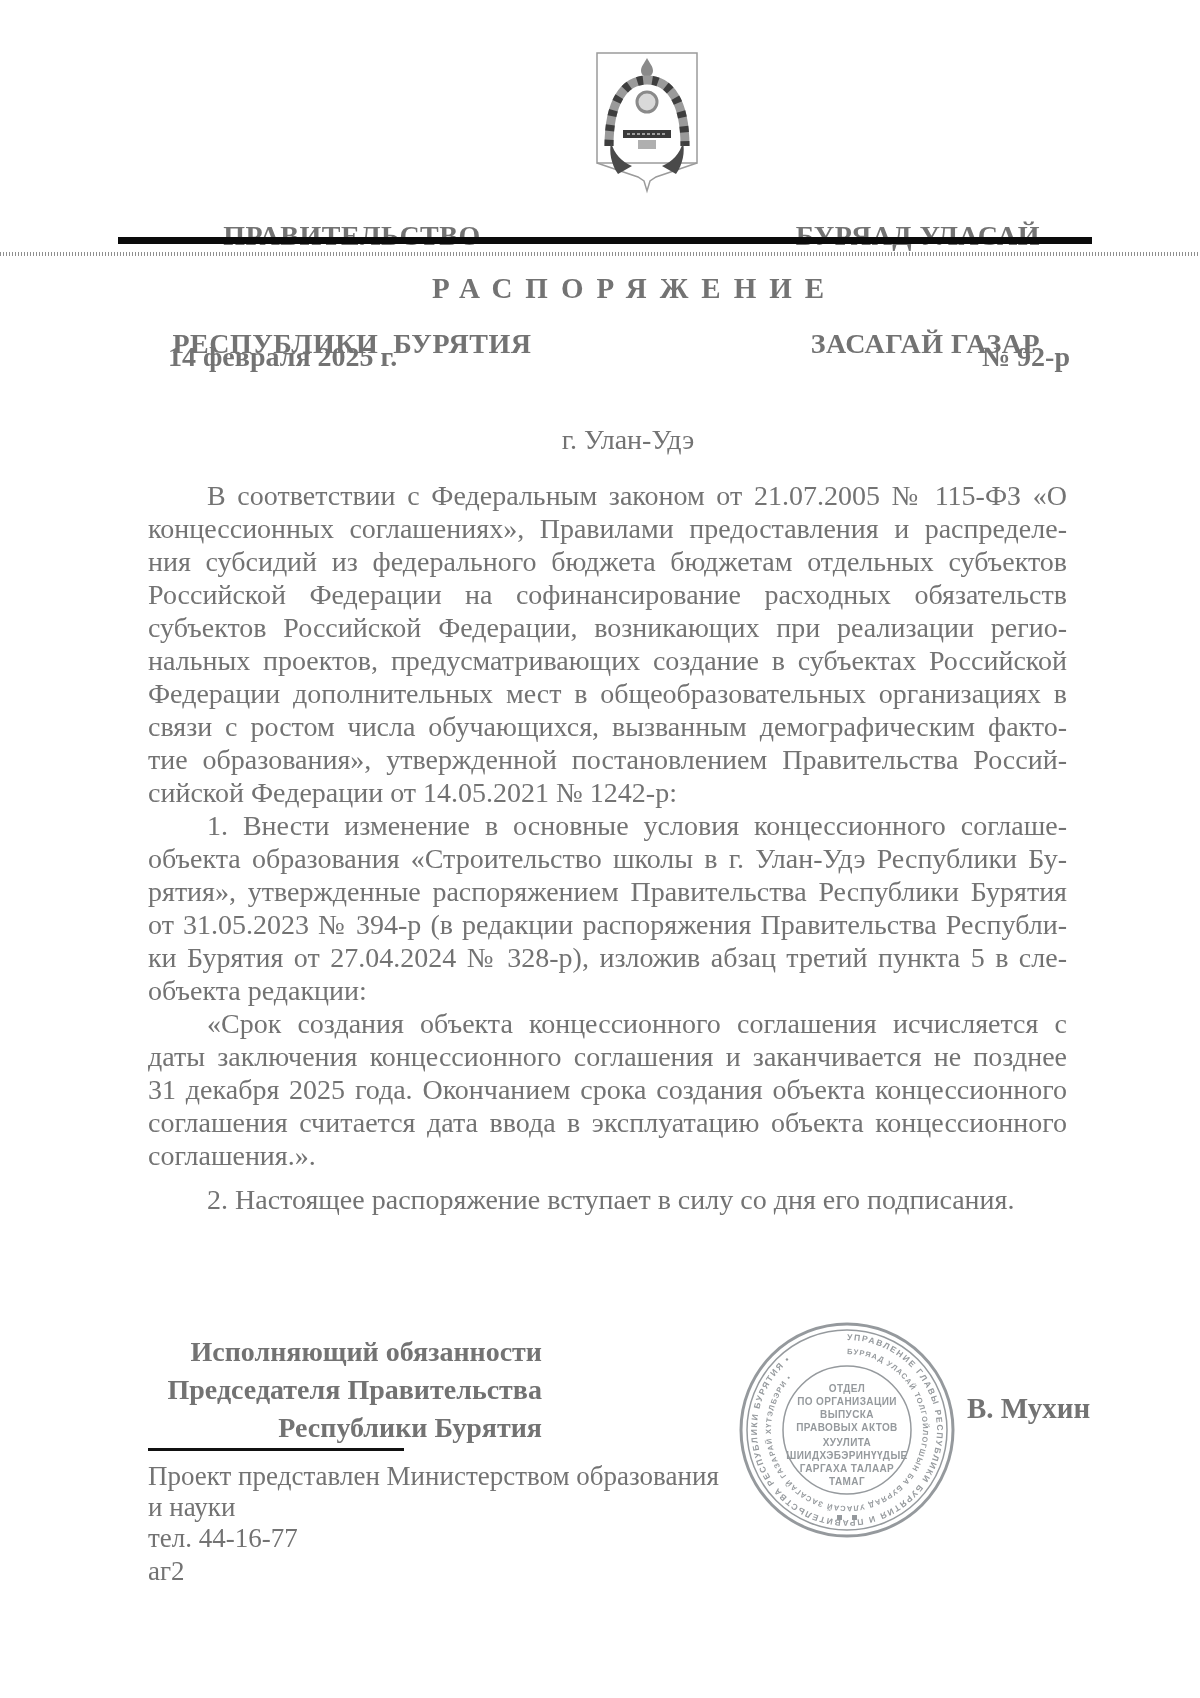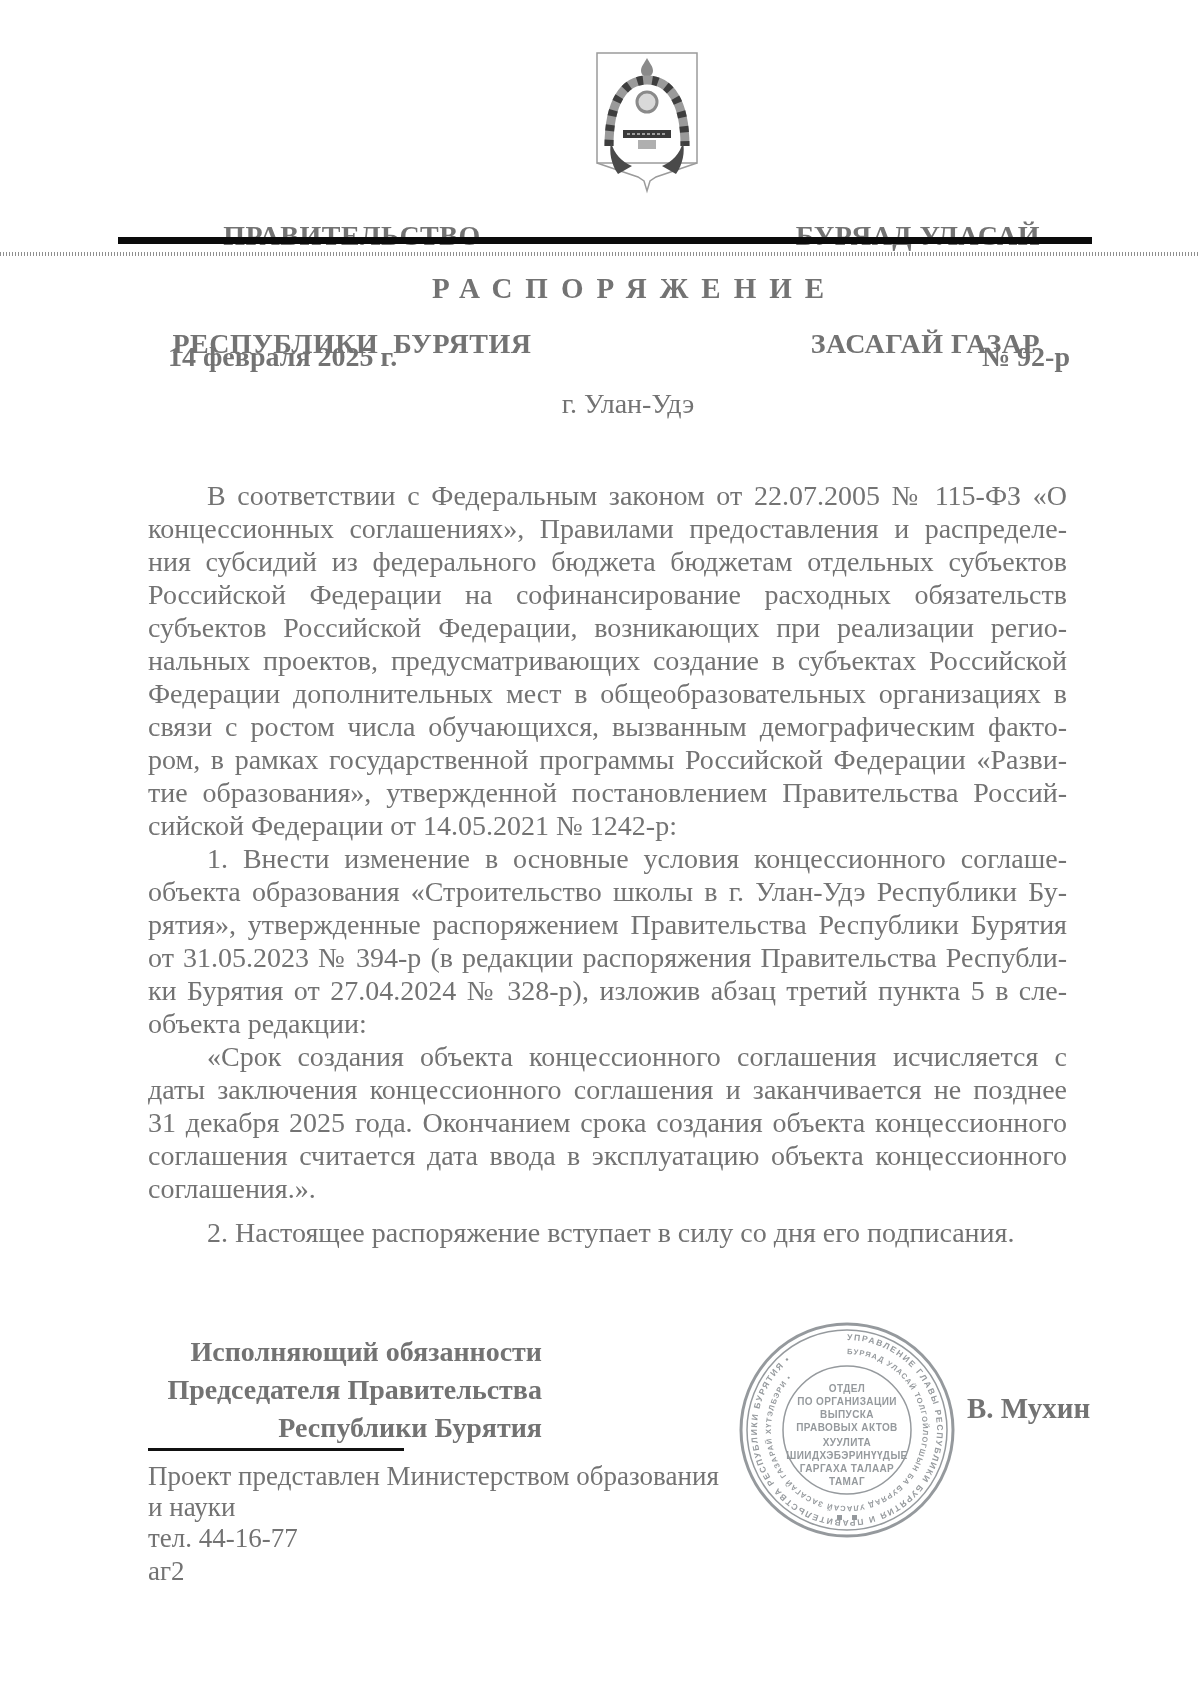--- a/index.html
+++ b/index.html
@@ -27,21 +27,21 @@
     background:repeating-linear-gradient(90deg,#8f8f8f 0 1px,#ffffff 1px 3px);
   }
   
   .doc-title{
     position:absolute;left:58px;top:272px;width:1140px;
     text-align:center;font-weight:bold;font-size:29px;
     letter-spacing:13px;text-indent:13px;
   }
   .doc-date{position:absolute;left:168px;top:341px;font-weight:bold;font-size:28px;}
   .doc-number{position:absolute;right:130px;top:341px;font-weight:bold;font-size:28px;}
-  .doc-place{position:absolute;left:58px;top:388px;width:1140px;text-align:center;font-size:28px;}
+  .doc-place{position:absolute;left:58px;top:424px;width:1140px;text-align:center;font-size:28px;}
   
   .body-text{
     position:absolute;left:148px;top:479px;width:919px;
     font-size:28px;line-height:33px;
   }
   .para{margin:0;}
   .para.space-before{margin-top:11px;}
   .para > div:first-child{text-indent:59px;}
   .jl{text-align:justify;text-align-last:justify;}
   
@@ -92,29 +92,28 @@
   <div class="rule-thick"></div>
   <div class="rule-dotted"></div>
 
   <div class="doc-title">РАСПОРЯЖЕНИЕ</div>
   <div class="doc-date">14 февраля 2025 г.</div>
   <div class="doc-number">№ 92-р</div>
   <div class="doc-place">г. Улан-Удэ</div>
 
   <div class="body-text">
     <div class="para">
-        <div class="jl">В соответствии с Федеральным законом от 22.07.2005 № 115-ФЗ «О</div>
+        <div class="jl">В соответствии с Федеральным законом от 21.07.2005 № 115-ФЗ «О</div>
         <div class="jl">концессионных соглашениях», Правилами предоставления и распределе-</div>
         <div class="jl">ния субсидий из федерального бюджета бюджетам отдельных субъектов</div>
         <div class="jl">Российской Федерации на софинансирование расходных обязательств</div>
         <div class="jl">субъектов Российской Федерации, возникающих при реализации регио-</div>
         <div class="jl">нальных проектов, предусматривающих создание в субъектах Российской</div>
         <div class="jl">Федерации дополнительных мест в общеобразовательных организациях в</div>
         <div class="jl">связи с ростом числа обучающихся, вызванным демографическим факто-</div>
-        <div class="jl">ром, в рамках государственной программы Российской Федерации «Разви-</div>
         <div class="jl">тие образования», утвержденной постановлением Правительства Россий-</div>
         <div>сийской Федерации от 14.05.2021 № 1242-р:</div>
       </div>
     <div class="para">
         <div class="jl">1. Внести изменение в основные условия концессионного соглаше-</div>
         <div class="jl">объекта образования «Строительство школы в г. Улан-Удэ Республики Бу-</div>
         <div class="jl">рятия», утвержденные распоряжением Правительства Республики Бурятия</div>
         <div class="jl">от 31.05.2023 № 394-р (в редакции распоряжения Правительства Республи-</div>
         <div class="jl">ки Бурятия от 27.04.2024 № 328-р), изложив абзац третий пункта 5 в сле-</div>
         <div>объекта редакции:</div>

